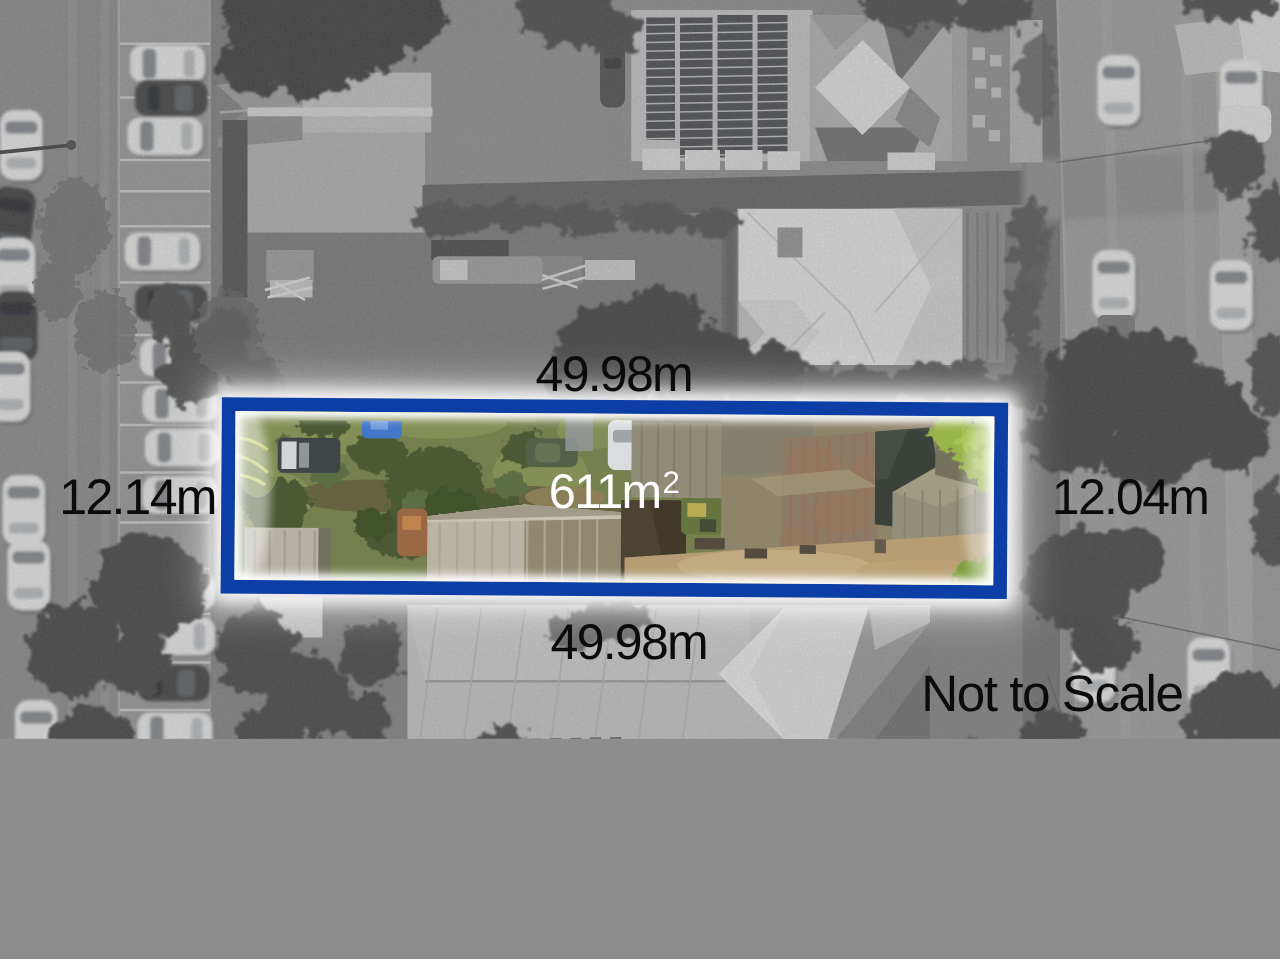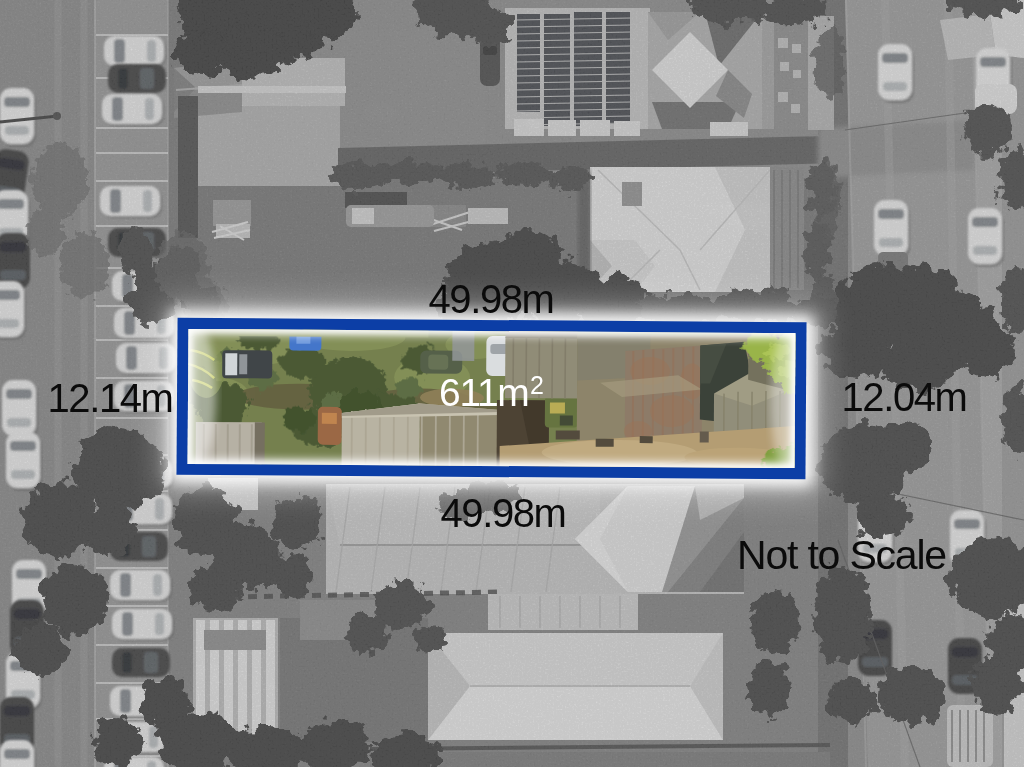--- a/index.html
+++ b/index.html
@@ -1,16 +1,16 @@
 <!DOCTYPE html>
 <html><head>
 <meta charset="utf-8">
 <style>
   html,body{margin:0;padding:0;background:#8d8d8d;}
-  #stage{position:relative;width:1024px;height:767px;overflow:hidden;
+  #stage{position:relative;width:1024px;height:591px;overflow:hidden;
     font-family:"Liberation Sans", sans-serif;}
   svg{display:block}
 </style>
 </head>
 <body>
 <div id="stage">
 <svg width="1024" height="767" viewBox="0 0 1024 767">
 <defs>
   <filter id="soft1">
           <feGaussianBlur stdDeviation="1.2"></feGaussianBlur>

